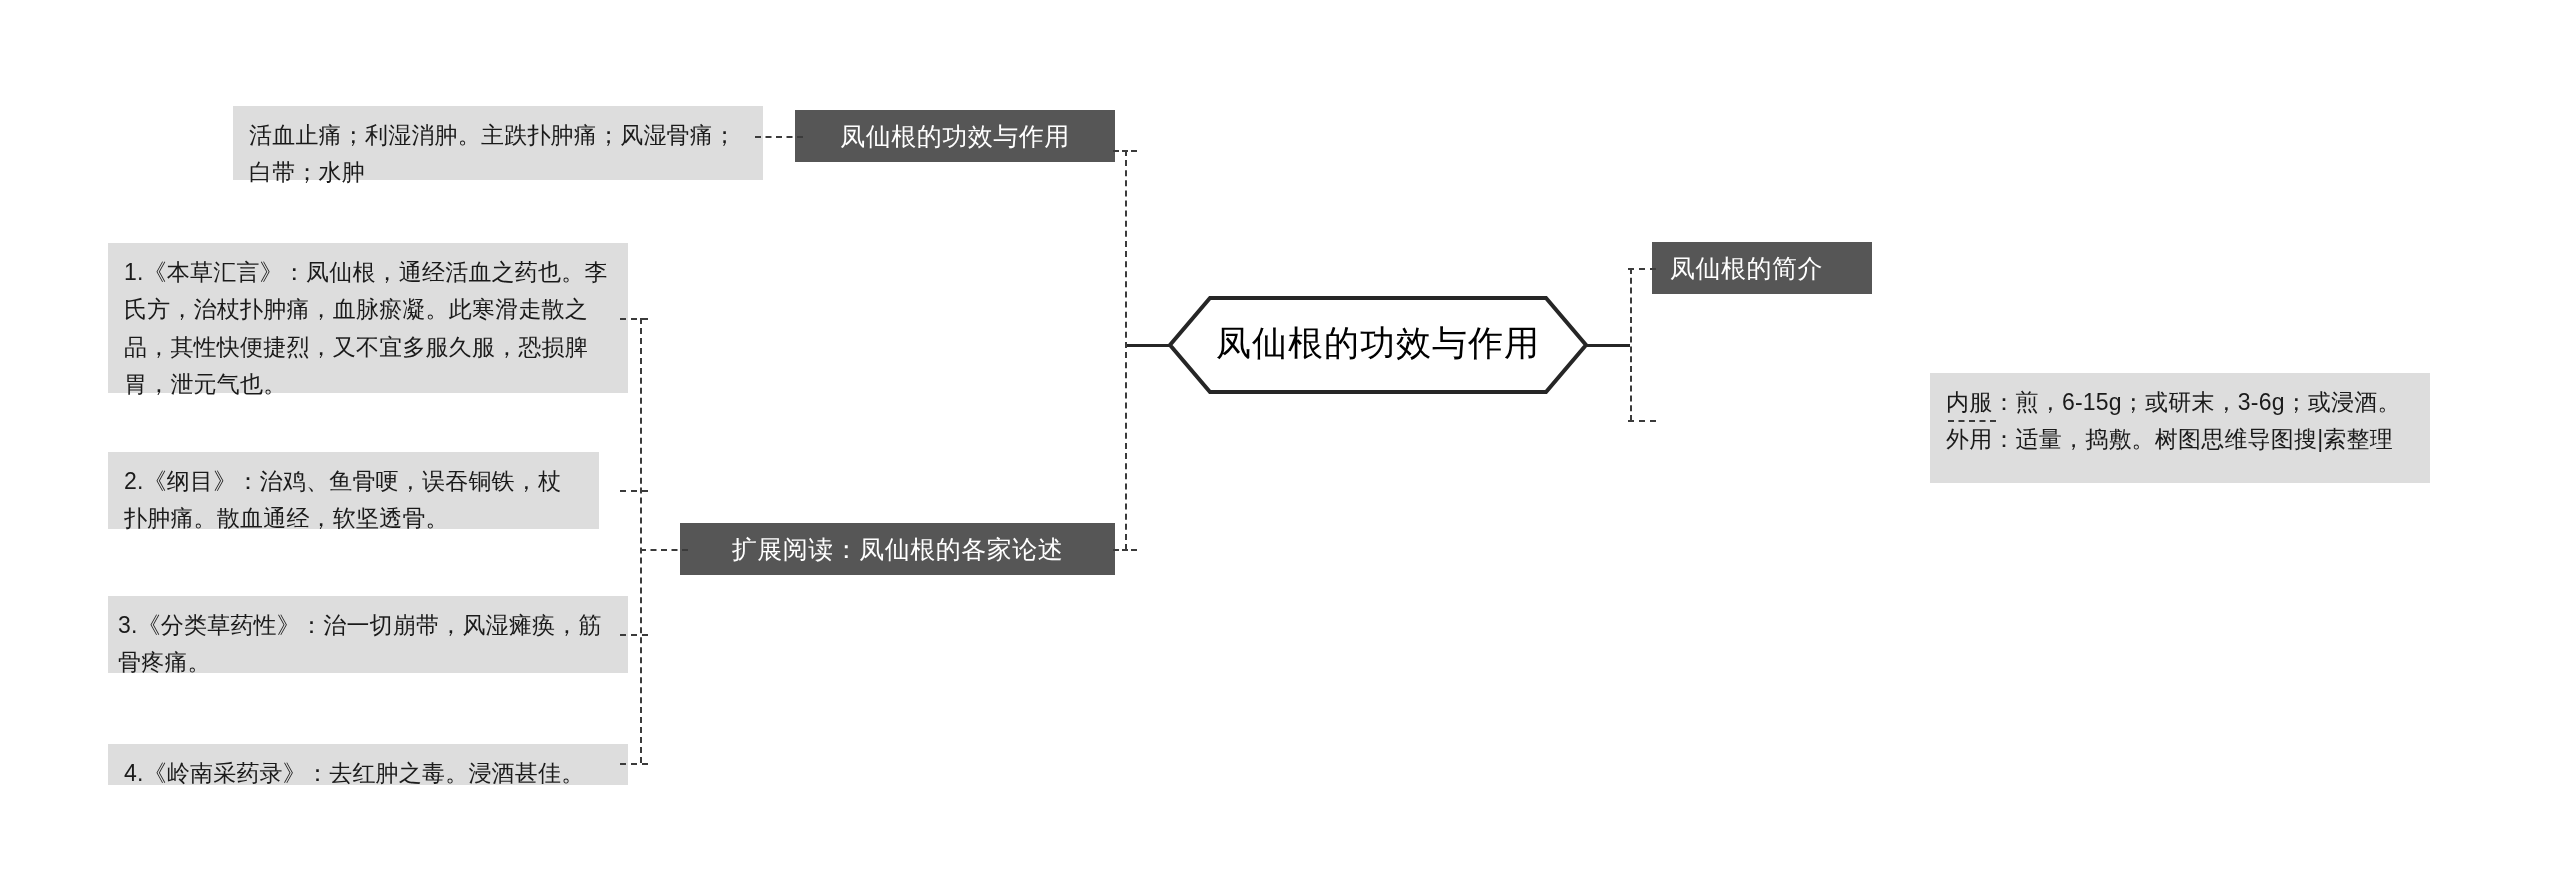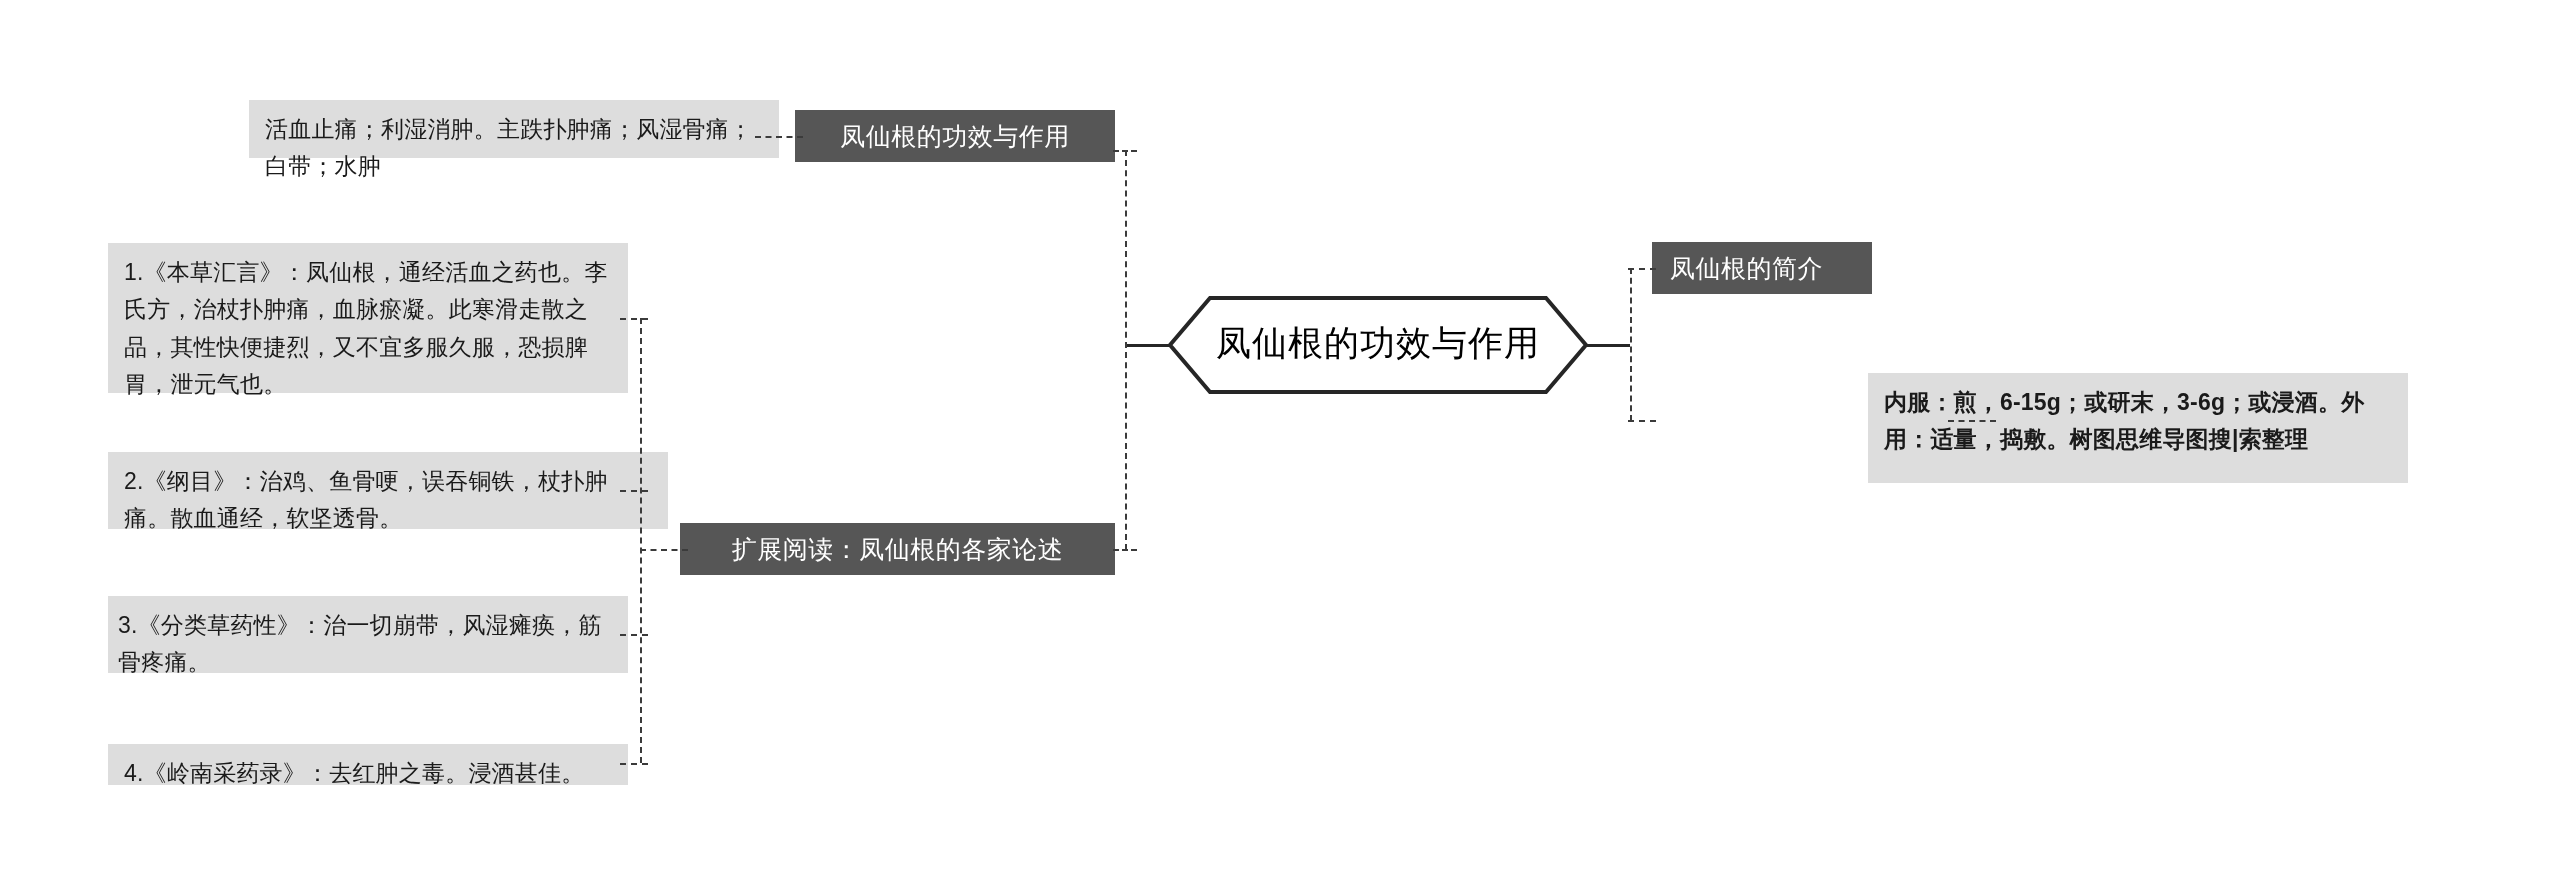--- a/index.html
+++ b/index.html
@@ -101,37 +101,37 @@
   <div class="conn dash-h" style="left:1113px; top:150px; width:24px;"></div>
 
   <div class="conn dash-h" style="left:1113px; top:549px; width:24px;"></div>
 
   <div class="node topic" style="left:795px; top:110px; width:320px; height:52px; justify-content:center;">
     <span>凤仙根的功效与作用</span>
   </div>
 
   <div class="conn dash-h" style="left:755px; top:136px; width:48px;"></div>
 
-  <div class="node leaf" style="left:233px; top:100px; width:530px; height:58px;margin-left:16px;"><span>活血止痛；利湿消肿。主跌扑肿痛；风湿骨痛；白带；水肿</span></div>
+  <div class="node leaf" style="left:233px; top:106px; width:530px; height:74px;"><span>活血止痛；利湿消肿。主跌扑肿痛；风湿骨痛；白带；水肿</span></div>
 
   <div class="node topic" style="left:680px; top:523px; width:435px; height:52px; justify-content:center;">
     <span>扩展阅读：凤仙根的各家论述</span>
   </div>
 
   <div class="conn dash-h" style="left:640px; top:549px; width:48px;"></div>
   <div class="conn dash-v" style="left:640px; top:318px; height:445px;"></div>
 
   <div class="conn dash-h" style="left:620px; top:318px; width:28px;"></div>
   <div class="conn dash-h" style="left:620px; top:490px; width:28px;"></div>
   <div class="conn dash-h" style="left:620px; top:634px; width:28px;"></div>
   <div class="conn dash-h" style="left:620px; top:763px; width:28px;"></div>
 
   <div class="node leaf" style="left:108px; top:243px; width:520px; height:150px;"><span>1.《本草汇言》：凤仙根，通经活血之药也。李氏方，治杖扑肿痛，血脉瘀凝。此寒滑走散之品，其性快便捷烈，又不宜多服久服，恐损脾胃，泄元气也。</span></div>
 
-  <div class="node leaf" style="left:108px; top:452px; width:560px; height:77px;"><span>2.《纲目》：治鸡、鱼骨哽，误吞铜铁，杖扑肿痛。散血通经，软坚透骨。</span></div>
+  <div class="node leaf" style="left:108px; top:452px; width:491px; height:77px;"><span>2.《纲目》：治鸡、鱼骨哽，误吞铜铁，杖扑肿痛。散血通经，软坚透骨。</span></div>
 
   <div class="node leaf" style="left:108px; top:596px; width:520px; height:77px;padding-left:10px;"><span>3.《分类草药性》：治一切崩带，风湿瘫痪，筋骨疼痛。</span></div>
 
   <div class="node leaf" style="left:108px; top:744px; width:520px; height:41px;"><span>4.《岭南采药录》：去红肿之毒。浸酒甚佳。</span></div>
 
   <div class="root" style="left:1168px; top:296px; width:420px; height:98px;">
     <svg viewBox="0 0 420 98" preserveAspectRatio="none">
       <polygon points="42,2 378,2 418,49 378,96 42,96 2,49" fill="#ffffff" stroke="#262626" stroke-width="4" stroke-linejoin="miter"></polygon>
     </svg>
     <span class="root-label">凤仙根的功效与作用</span>
@@ -143,15 +143,15 @@
   <div class="conn dash-h" style="left:1628px; top:268px; width:28px;"></div>
   <div class="conn dash-h" style="left:1628px; top:420px; width:28px;"></div>
 
   <div class="node topic" style="left:1652px; top:242px; width:220px; height:52px;">
     <span>凤仙根的简介</span>
   </div>
 
 
   <div class="conn dash-h" style="left:1948px; top:420px; width:48px;"></div>
 
-  <div class="node leaf" style="left:1868px; top:373px; width:540px; height:110px;font-weight:bold;"><span>内服：煎，6-15g；或研末，3-6g；或浸酒。外用：适量，捣敷。树图思维导图搜|索整理</span></div>
+  <div class="node leaf" style="left:1930px; top:373px; width:500px; height:110px;"><span>内服：煎，6-15g；或研末，3-6g；或浸酒。外用：适量，捣敷。树图思维导图搜|索整理</span></div>
 
 </div>
 
 </body></html>

